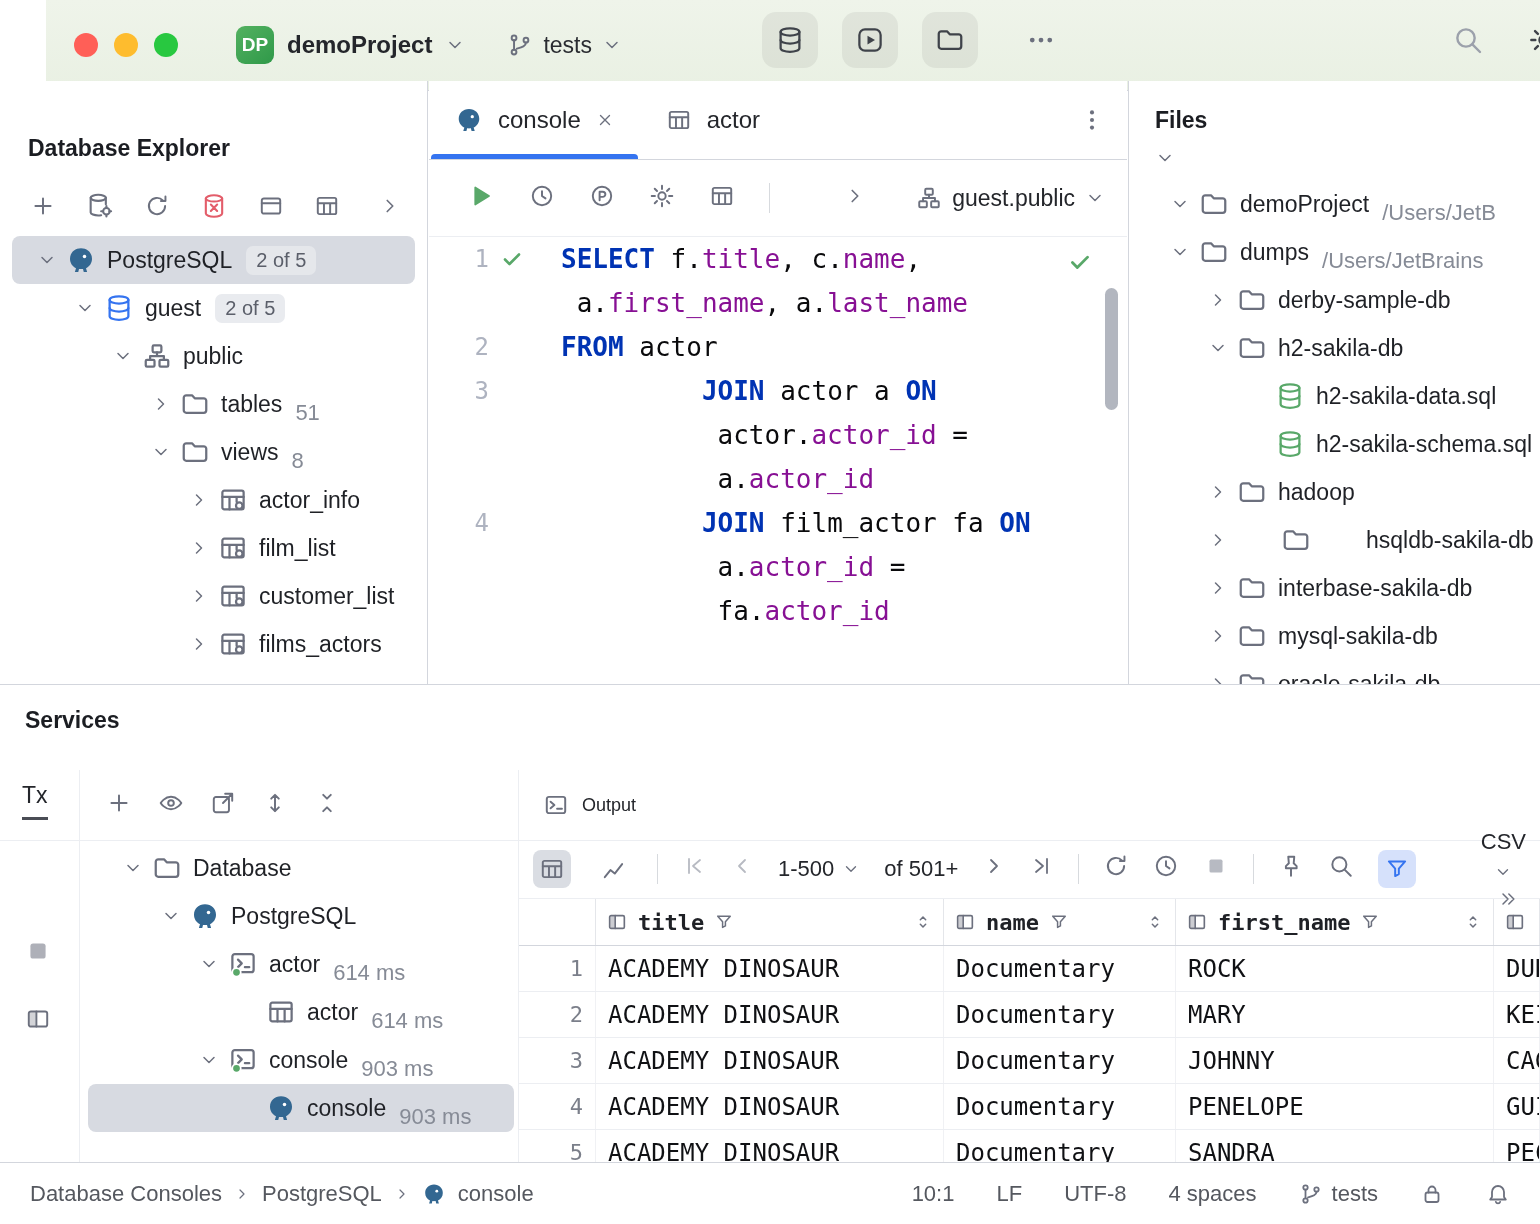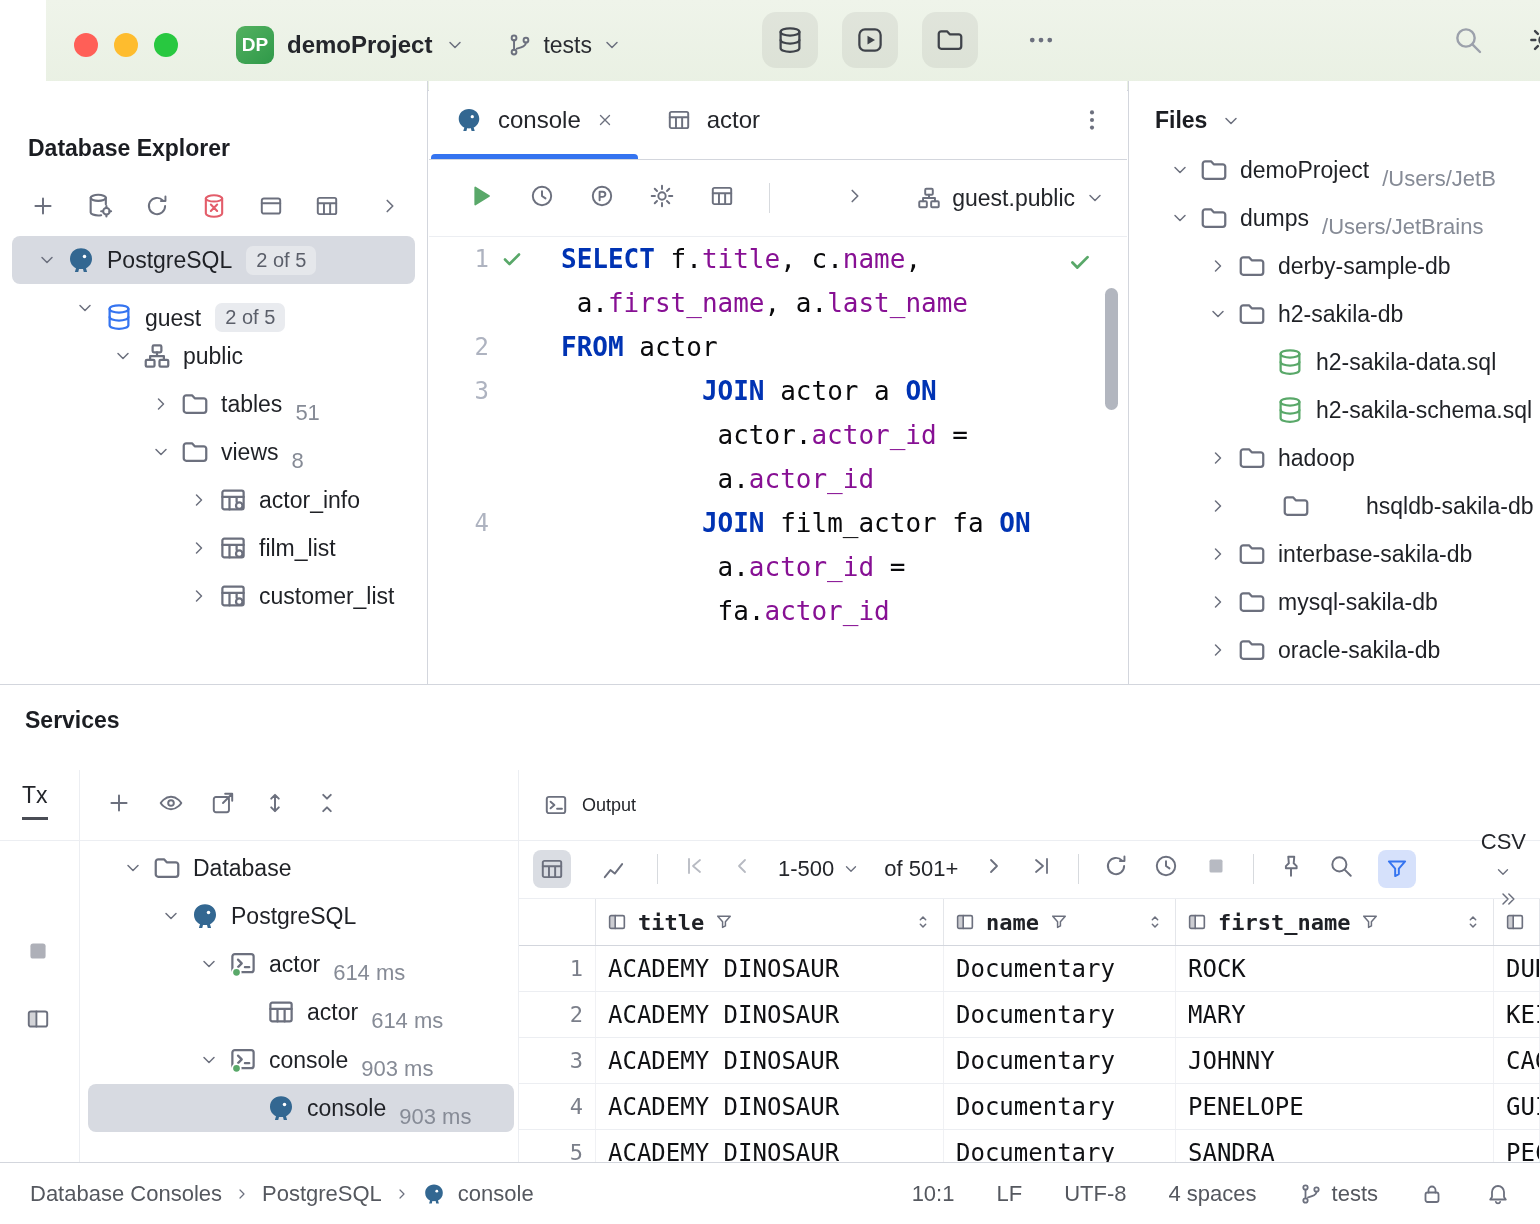--- a/index.html
+++ b/index.html
@@ -72,21 +72,21 @@
   .code-text { margin-left:26px; letter-spacing:0; }
   .kw { color:#0033b3; font-weight:700; }
   .fld { color:#871094; }
   .pl { color:#0a0a0c; }
   .ed-check-tr { position:absolute; right:34px; top:12px; }
   .ed-scrollbar { position:absolute; right:9px; top:51px; width:13px; height:122px; background:#b2b6bf; border-radius:7px; }
 
   
   .files { position:absolute; left:1128px; top:81px; width:412px; height:603px; border-left:1px solid #d3d6dd;
     overflow:hidden; background:#fff; }
-  .files-title-row { display:flex; align-items:center; padding:26px 0 12px 26px; gap:14px; }
+  .files-title-row { display:flex; align-items:flex-start; padding:26px 0 12px 26px; gap:14px;flex-direction:column; }
   .files .tree-row { margin:0 0 0 6px; }
 
   
   .services { position:absolute; left:0; top:684px; width:1540px; height:478px; border-top:1px solid #d3d6dd; background:#fff; }
   .sv-title { position:absolute; left:25px; top:22px; }
   .sv-hr { position:absolute; left:0; top:155px; width:1540px; height:1px; background:#eceef2; }
   .sv-rail { position:absolute; left:0; top:85px; width:80px; height:393px; border-right:1px solid #eceef2; }
   .tx-tab { position:absolute; left:22px; top:12px; font-size:23px; color:#24262b; padding-bottom:8px; border-bottom:3px solid #4a4d55; cursor:pointer; }
   .rail-ic1 { position:absolute; left:25px; top:168px; cursor:pointer; }
   .rail-ic2 { position:absolute; left:25px; top:236px; cursor:pointer; }
@@ -395,21 +395,21 @@
             </svg>
           </span>
           <span class="tree-ic">
             <svg class="ic s30 ">
               <use href="#i-elephant"></use>
             </svg>
           </span>
           <span class="tree-label">PostgreSQL</span>
           <span class="badge">2 of 5</span>
         </div>
-        <div class="tree-row" style="padding-left: 54px; align-items: flex-end;">
+        <div class="tree-row" style="padding-left: 54px;">
           <span class="chev-slot">
             <svg class="ic s20 c-gray">
               <use href="#i-chev-d"></use>
             </svg>
           </span>
           <span class="tree-ic">
             <svg class="ic s30 c-blue">
               <use href="#i-db"></use>
             </svg>
           </span>
@@ -488,20 +488,33 @@
             <svg class="ic s20 c-gray">
               <use href="#i-chev-r"></use>
             </svg>
           </span>
           <span class="tree-ic">
             <svg class="ic s30 c-gray">
               <use href="#i-view"></use>
             </svg>
           </span>
           <span class="tree-label">customer_list</span>
+        </div>
+        <div class="tree-row" style="padding-left: 168px;">
+          <span class="chev-slot">
+            <svg class="ic s20 c-gray">
+              <use href="#i-chev-r"></use>
+            </svg>
+          </span>
+          <span class="tree-ic">
+            <svg class="ic s30 c-gray">
+              <use href="#i-view"></use>
+            </svg>
+          </span>
+          <span class="tree-label">films_actors</span>
         </div>
       </div>
   </section>
 
   <section class="editor">
     <div class="tabbar">
       <div class="tab active">
         <svg class="ic c-gray">
             <use href="#i-elephant"></use>
           </svg>

